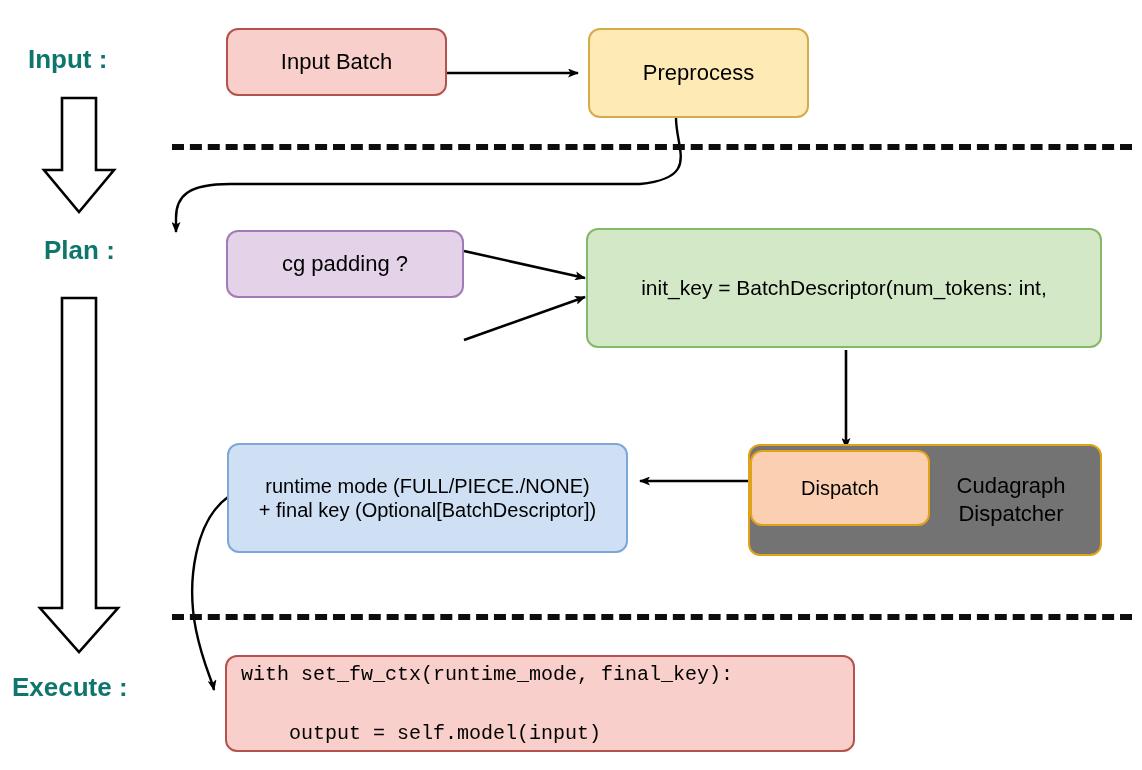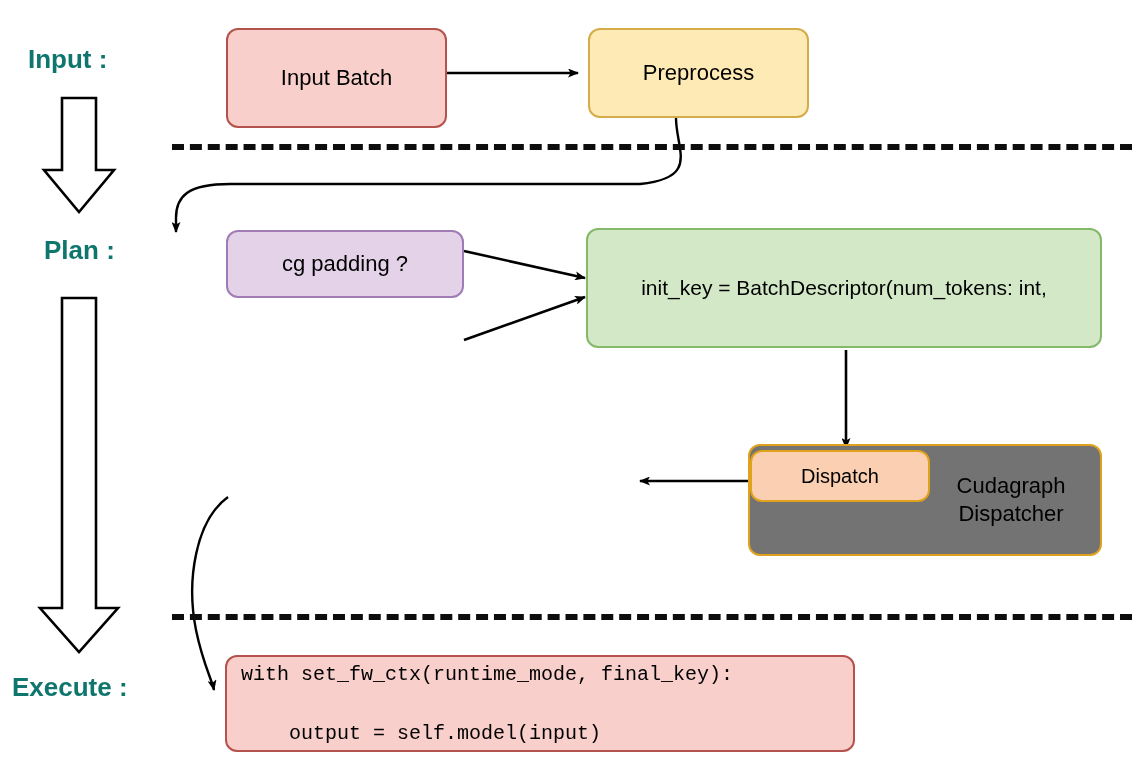--- a/index.html
+++ b/index.html
@@ -152,39 +152,43 @@
     </g>
   </svg>
 
   <div class="dashed-sep" style="left:172px; top:144px; width:960px;"></div>
   <div class="dashed-sep" style="left:172px; top:614px; width:960px;"></div>
 
   <div class="stage-label" style="left:28px; top:44px;">Input :</div>
   <div class="stage-label" style="left:44px; top:235px;">Plan :</div>
   <div class="stage-label" style="left:12px; top:672px;">Execute :</div>
 
-  <div class="node node-pink" style="left:226px; top:28px; width:221px; height:100px; font-size:22px;">Input Batch</div>
+  <div class="node node-pink" style="left:226px; top:28px; width:221px; height:68px; font-size:22px;">Input Batch</div>
 
   <div class="node node-yellow" style="left:588px; top:28px; width:221px; height:90px; font-size:22px;">Preprocess</div>
 
   <div class="node node-purple" style="left:226px; top:230px; width:238px; height:68px; font-size:22px;">cg padding ?</div>
 
 
   <div class="node node-green" style="left:586px; top:228px; width:516px; height:120px; font-size:21px; flex-direction:column;">
     <span>init_key = BatchDescriptor(num_tokens: int,</span>
   </div>
 
+  <div class="node node-blue" style="left:227px; top:443px; width:401px; height:110px; font-size:20px; flex-direction:column;">
+    <span>runtime mode (FULL/PIECE./NONE)</span>
+    <span>+ final key (Optional[BatchDescriptor])</span>
+  </div>
 
   <div class="node node-orange-outer" style="left:748px; top:444px; width:354px; height:112px;">
     <div class="lbl-cudagraph" style="right:14px; top:26px; width:150px;">
       <div>Cudagraph</div>
       <div>Dispatcher</div>
     </div>
   </div>
 
-  <div class="node node-orange-inner" style="left:750px; top:450px; width:180px; height:52px; font-size:20px;">Dispatch</div>
+  <div class="node node-orange-inner" style="left:750px; top:450px; width:180px; height:76px; font-size:20px;">Dispatch</div>
 
   <div class="node node-code" style="left:225px; top:655px; width:630px; height:97px; flex-direction:column; align-items:flex-start;">
     <span>with set_fw_ctx(runtime_mode, final_key):</span>
     <span>    output = self.model(input)</span>
   </div>
 
 </div>
 
 </body></html>

